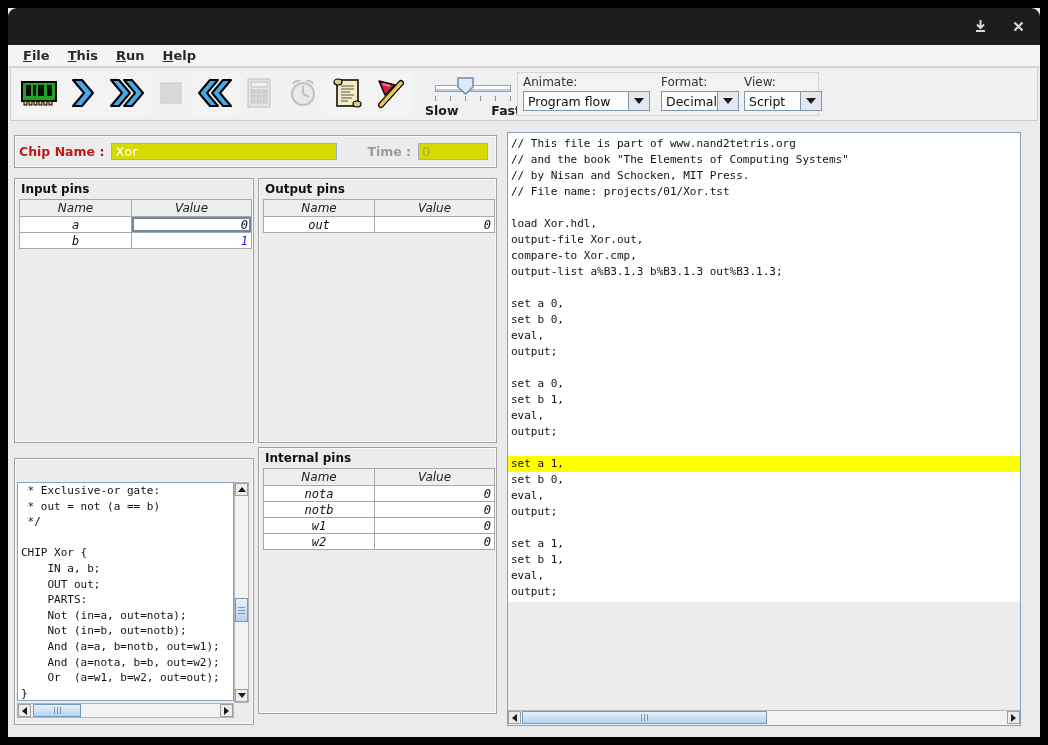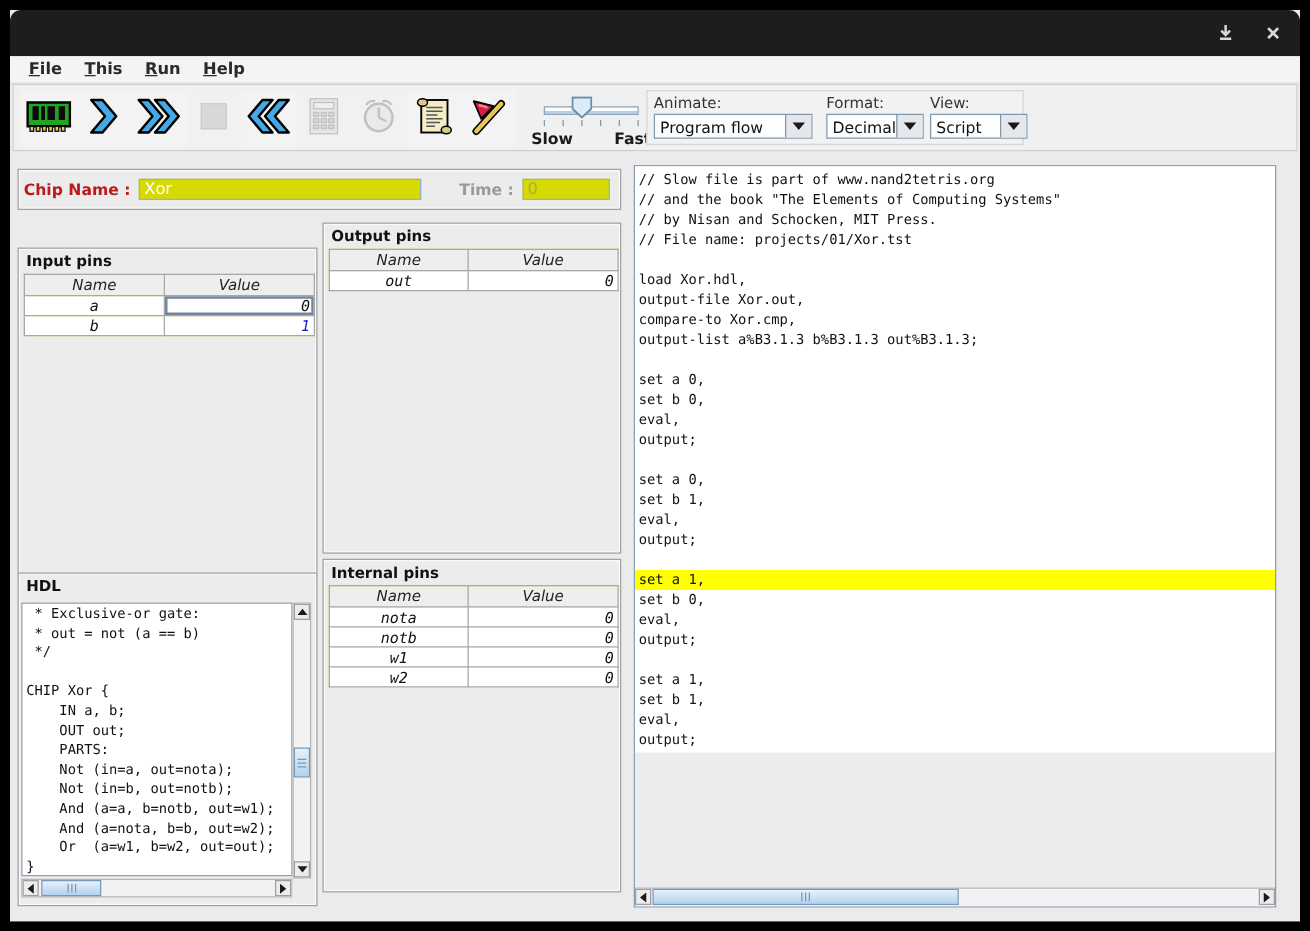--- a/index.html
+++ b/index.html
@@ -72,21 +72,21 @@
                   border:1px solid #a8a8a8; height:16px; background:#fff; }
   .pin-table col.c-name { width:112px; }
   .pin-table col.c-val  { width:120px; }
   .out-table col.c-name { width:111px; }
   .out-table col.c-val  { width:120px; }
   td.pin-name { text-align:center; }
   td.pin-value { text-align:right; padding-right:3px; }
   td.pin-value.selected { box-shadow:inset 0 0 0 2px #7487a1; }
   td.pin-value.changed { color:#1f1fd8; }
 
-  .input-panel { left:6px; top:56px; width:240px; height:265px;margin-top:20px; }
+  .input-panel { left:6px; top:56px; width:240px; height:265px; }
   .output-panel { left:250px; top:56px; width:239px; height:265px; }
   .internal-panel { left:250px; top:325px; width:239px; height:267px; }
 
   
   .hdl-panel { left:6px; top:336px; width:240px; height:267px; }
   .hdl-view { position:absolute; left:2px; top:23px; width:217px; height:219px; background:#fff;
               border:1px solid #8aa0b8; overflow:hidden; }
   .hdl-view .code-line { height:15.6px; line-height:15.6px; }
 
   .code-line { font-family:"DejaVu Sans Mono", monospace; font-size:11px; white-space:pre;
@@ -357,21 +357,20 @@
           <tbody>
               <tr>
                 <td class="pin-name">out</td>
                 <td class="pin-value">0</td>
               </tr>
             </tbody>
         </table>
       </div>
 
       <div class="panel hdl-panel">
-        <div class="panel-title">HDL</div>
         <div class="hdl-view">
             <div class="code-line"> * Exclusive-or gate:</div>
             <div class="code-line"> * out = not (a == b)</div>
             <div class="code-line"> */</div>
             <div class="code-line"></div>
             <div class="code-line">CHIP Xor {</div>
             <div class="code-line">    IN a, b;</div>
             <div class="code-line">    OUT out;</div>
             <div class="code-line">    PARTS:</div>
             <div class="code-line">    Not (in=a, out=nota);</div>
@@ -442,21 +441,21 @@
                 <td class="pin-name">w2</td>
                 <td class="pin-value">0</td>
               </tr>
             </tbody>
         </table>
       </div>
 
       <div class="script-pane">
         <div class="script-body">
           <div class="script-lines">
-              <div class="code-line">// Slow file is part of www.nand2tetris.org</div>
+              <div class="code-line">// This file is part of www.nand2tetris.org</div>
               <div class="code-line">// and the book "The Elements of Computing Systems"</div>
               <div class="code-line">// by Nisan and Schocken, MIT Press.</div>
               <div class="code-line">// File name: projects/01/Xor.tst</div>
               <div class="code-line"></div>
               <div class="code-line">load Xor.hdl,</div>
               <div class="code-line">output-file Xor.out,</div>
               <div class="code-line">compare-to Xor.cmp,</div>
               <div class="code-line">output-list a%B3.1.3 b%B3.1.3 out%B3.1.3;</div>
               <div class="code-line"></div>
               <div class="code-line">set a 0,</div>

